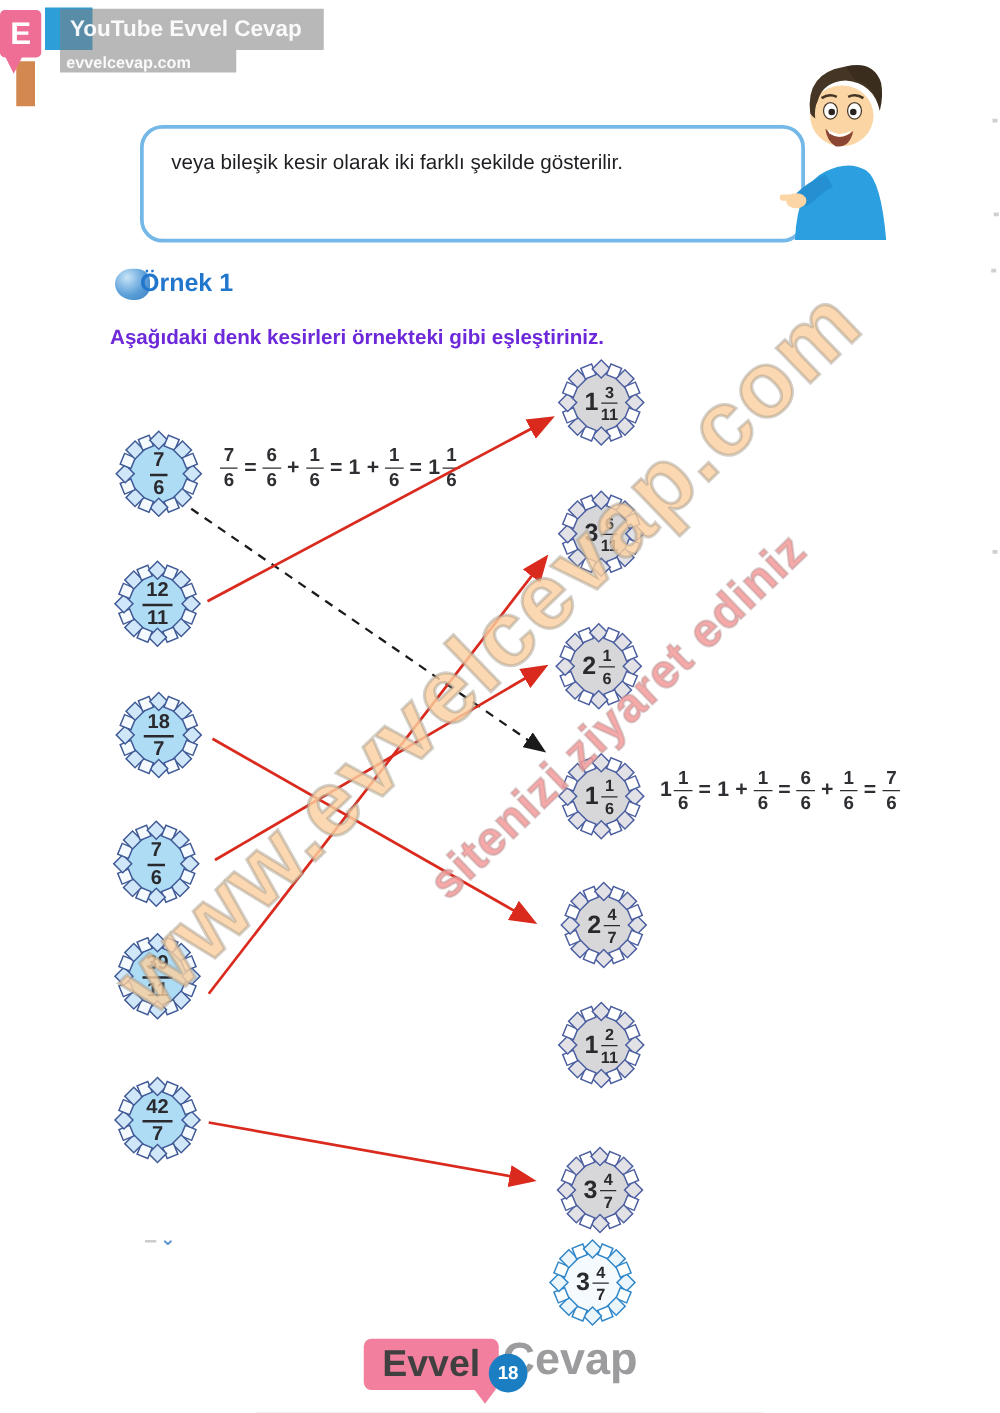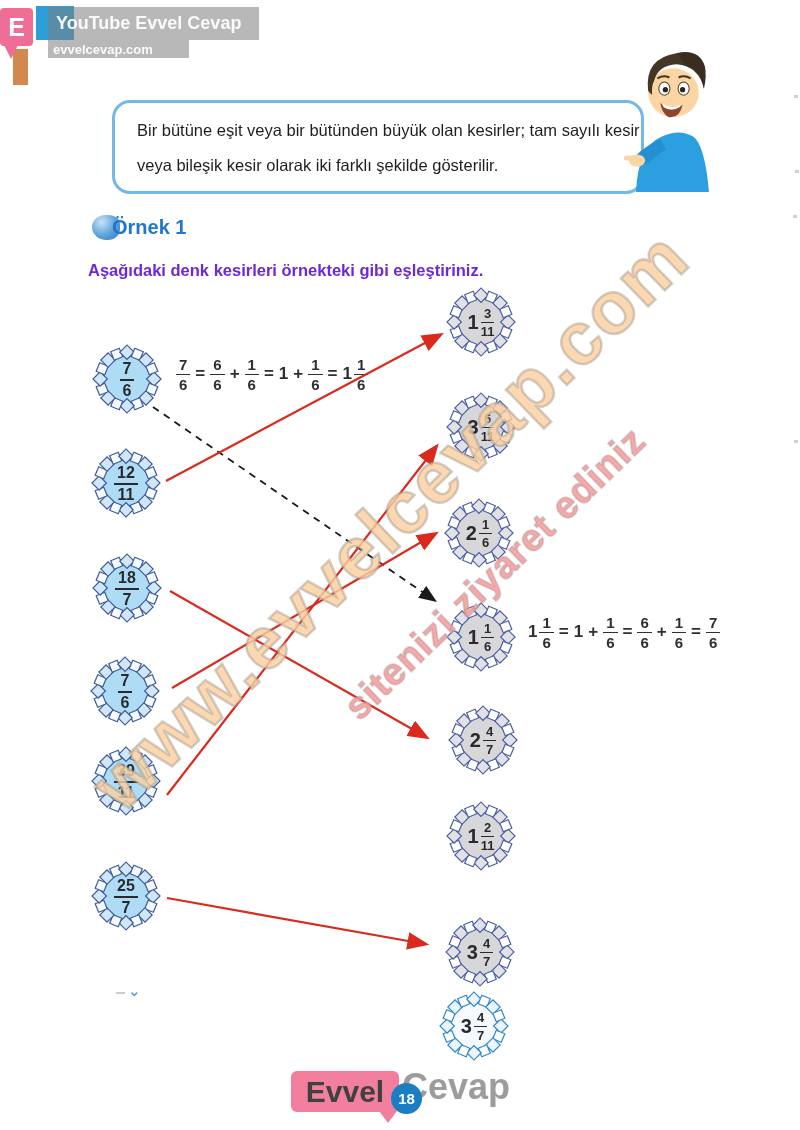--- a/index.html
+++ b/index.html
@@ -121,21 +121,20 @@
   </div>
   <div class="band band2">
     <span>evvelcevap.com</span>
   </div>
   <div class="logo-pink">
     <span>E</span>
   </div>
   <div class="logo-orange"></div>
 
   <div class="info-box">
-    <div class="tline">Bir bütüne eşit veya bir bütünden büyük olan kesirler; tam sayılı kesir</div>
     <div class="tline">veya bileşik kesir olarak iki farklı şekilde gösterilir.</div>
   </div>
 
   <svg class="boy" viewBox="0 0 100 150">
     <path d="M12,150 Q14,106 36,96 Q54,87 68,95 Q80,103 84,150 Z" fill="#2b9fe0"></path>
     <path d="M36,98 Q22,104 12,114 Q8,118 12,122 Q18,126 26,120 Q34,112 42,108 Z" fill="#2490d2"></path>
     <ellipse cx="13" cy="119" rx="8" ry="6" fill="#fbd6a4"></ellipse>
     <rect x="0" y="114" width="14" height="5" rx="2.5" fill="#fbd6a4"></rect>
     <ellipse cx="49" cy="52" rx="25" ry="24" fill="#fbd6a4"></ellipse>
     <path d="M24,50 Q20,18 52,13 Q82,14 79,48 Q74,26 52,24 Q34,25 30,40 Q27,46 28,54 Q25,52 24,50 Z" fill="#443524"></path>
@@ -208,21 +207,21 @@
           <span class="d">11</span>
         </span>
       </div>
   </div>
   <div class="badge blue" style="left:89px;top:859px">
     <svg viewBox="0 0 80 80">
         <use href="#seal"></use>
       </svg>
     <div class="lbl">
         <span class="fr">
-          <span class="n">25</span>
+          <span class="n">42</span>
           <span class="d">7</span>
         </span>
       </div>
   </div>
 
   <div class="badge gray" style="left:444px;top:285px">
     <svg viewBox="0 0 80 80">
         <use href="#seal"></use>
       </svg>
     <div class="lbl mixed">

